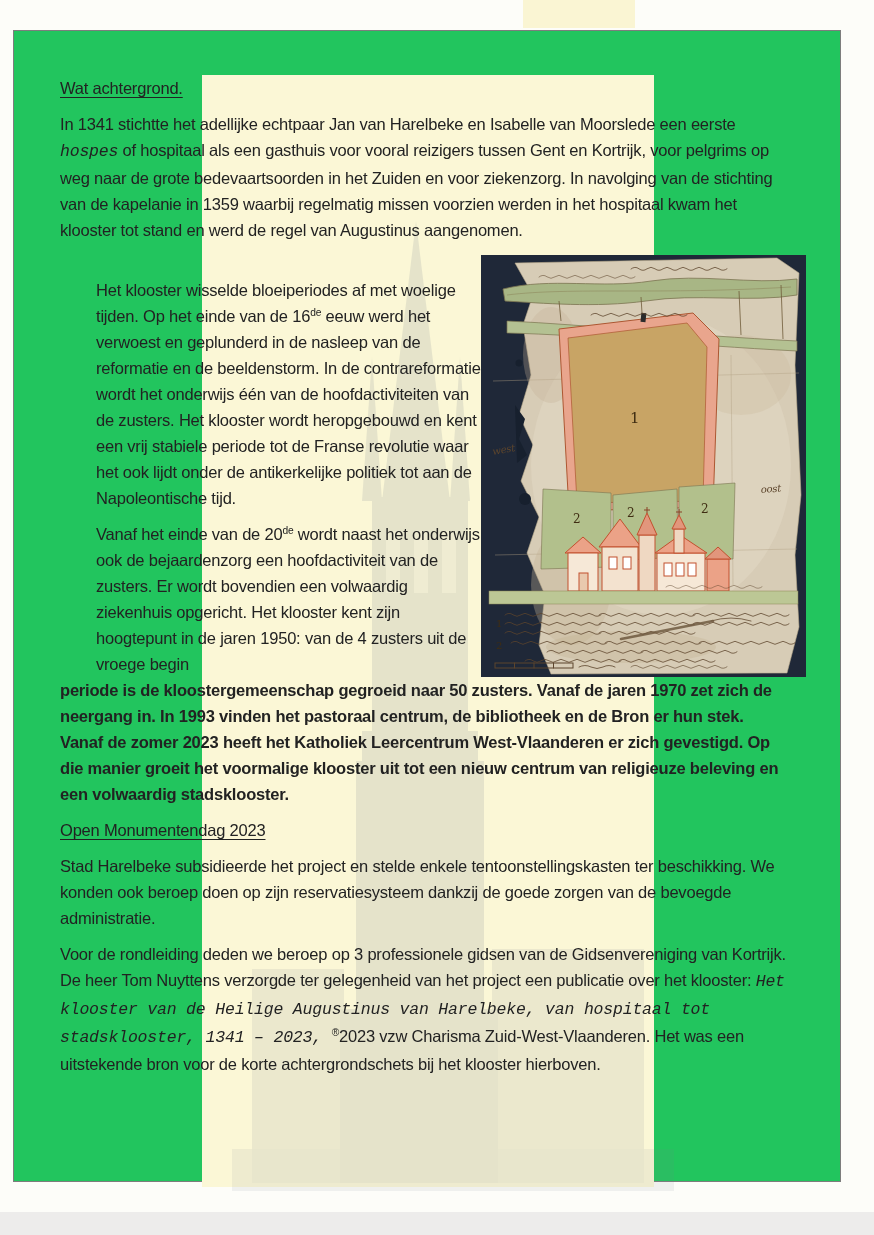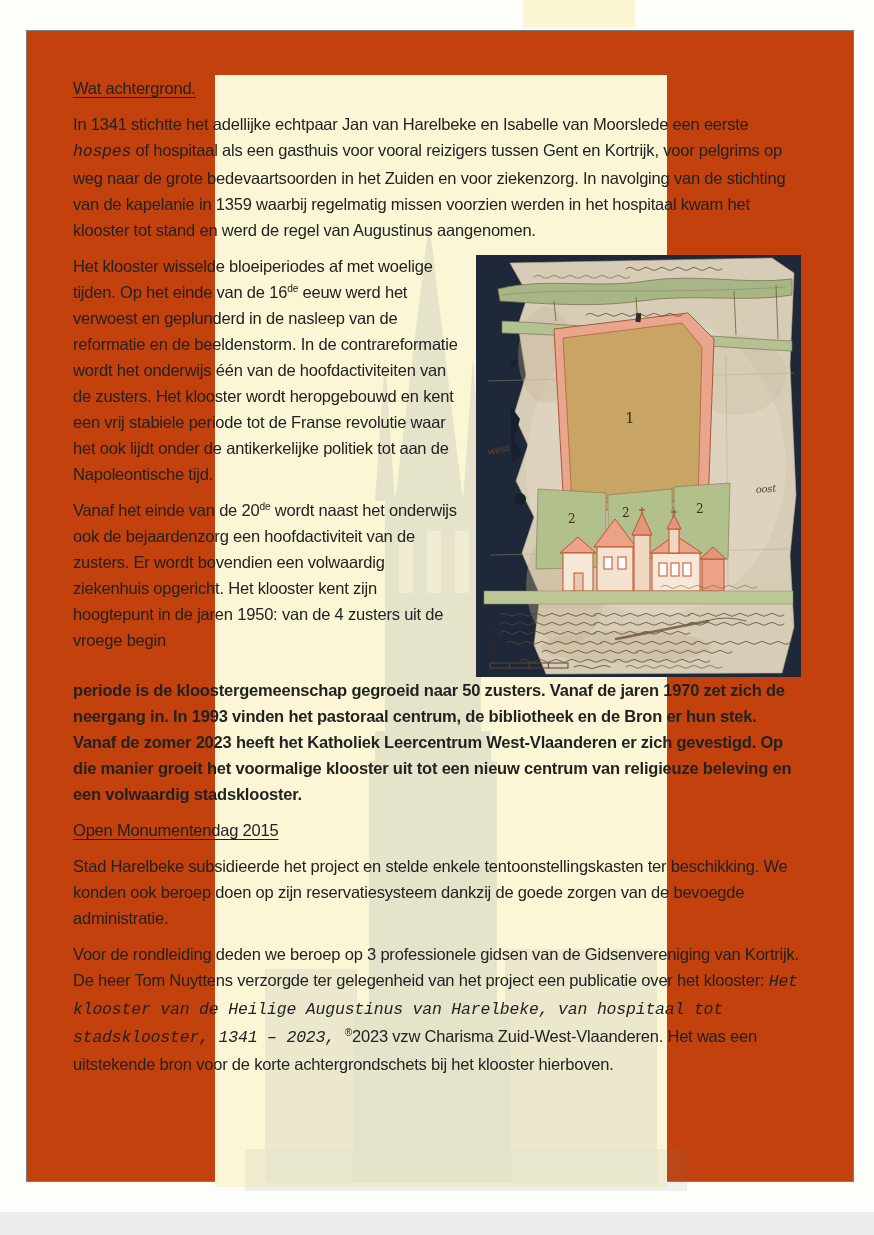--- a/index.html
+++ b/index.html
@@ -5,38 +5,38 @@
   html,body{margin:0;padding:0;}
   body{
     width:874px;height:1235px;position:relative;overflow:hidden;
     background:#fdfdf9;
     font-family:"Liberation Sans","DejaVu Sans",sans-serif;
     color:#222;
   }
   .top-strip{position:absolute;left:523px;top:0;width:112px;height:28px;}
   .bottom-strip{position:absolute;left:0;top:1212px;width:874px;height:23px;}
   .page{
-    position:absolute;left:26px;top:30px;width:828px;height:1152px;
-    box-sizing:border-box;border:1px solid #7d7d7d;background:#c2410c;
+    position:absolute;left:13px;top:30px;width:828px;height:1152px;
+    box-sizing:border-box;border:1px solid #7d7d7d;background:#22c55e;
   }
   .yellow-band{position:absolute;left:188px;top:44px;width:452px;height:1112px;z-index:1;}
   .watermark{position:absolute;left:0;top:0;z-index:2;opacity:.16;}
   .doc{
     position:relative;z-index:3;
     padding:44px 52px 0 46px;
     font-size:16.5px;line-height:26px;letter-spacing:-0.2px;
   }
   .doc > * { margin:0; }
   .doc > * + * { margin-top:10px; }
   h2.u{
     font-size:16.5px;font-weight:400;line-height:26px;
     text-decoration:underline;text-underline-offset:3px;
   }
   p{margin:0;}
-  .row{display:flex;align-items:flex-start;}
+  .row{display:flex;align-items:flex-end;margin-left:36px;}
   .col{width:385px;flex:0 0 385px;}
   .col p + p{margin-top:10px;}
   figure.mapfig{margin:2px 0 0 auto;width:325px;flex:0 0 325px;}
   figure.mapfig svg{display:block;}
   .cont{margin-top:0 !important;font-weight:bold;}
   .it{font-style:italic;font-family:Liberation Mono, monospace;}
   sup{font-size:.62em;line-height:0;}
   .map-num{font-family:"DejaVu Serif","Liberation Serif",serif;fill:#3f2d12;}
   .ink{stroke:#5d452c;fill:none;stroke-linecap:round;}
   .inkword{font-family:"DejaVu Serif","Liberation Serif",serif;font-style:italic;fill:#5d452c;}
@@ -191,21 +191,21 @@
             <rect x="14" y="408" width="78" height="5"></rect>
             <path d="M33.5,408 v5 M53,408 v5 M72.5,408 v5"></path>
             <path d="M98,412 q6,-3 12,0 t12,0 t12,0" opacity=".8"></path>
           </g>
         </svg>
       </figure>
     </div>
 
     <p class="cont"><span>periode is de kloostergemeenschap gegroeid naar 50 zusters. Vanaf de jaren 1970 zet zich de neergang in. In 1993 vinden het pastoraal centrum, de bibliotheek en de Bron er hun stek. Vanaf de zomer 2023 heeft het Katholiek Leercentrum West-Vlaanderen er zich gevestigd. Op die manier groeit het voormalige klooster uit tot een nieuw centrum van religieuze beleving en een volwaardig stadsklooster.</span></p>
 
-    <h2 class="u">Open Monumentendag 2015</h2>
+    <h2 class="u">Open Monumentendag 2023</h2>
 
 
     <p><span>Stad Harelbeke subsidieerde het project en stelde enkele tentoonstellingskasten ter beschikking. We konden ook beroep doen op zijn reservatiesysteem dankzij de goede zorgen van de bevoegde administratie.</span></p>
 
     <p><span>Voor de rondleiding deden we beroep op 3 professionele gidsen van de Gidsenvereniging van Kortrijk. De heer Tom Nuyttens verzorgde ter gelegenheid van het project een publicatie over het klooster: </span><span class="it">Het klooster van de Heilige Augustinus van Harelbeke, van hospitaal tot stadsklooster, 1341 – 2023, </span><sup>®</sup><span>2023 vzw Charisma Zuid-West-Vlaanderen. Het was een uitstekende bron voor de korte achtergrondschets bij het klooster hierboven.</span></p>
 
   </div>
 </div>
 
 </body></html>

